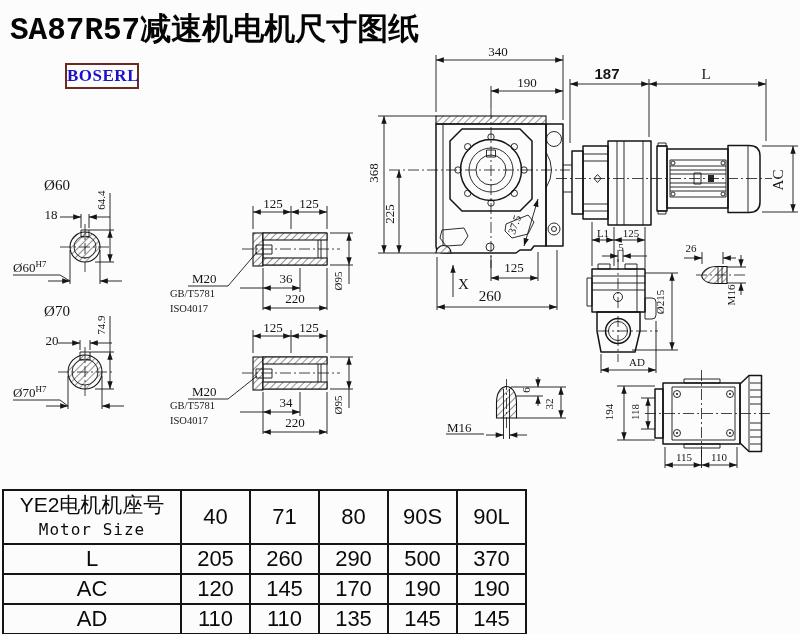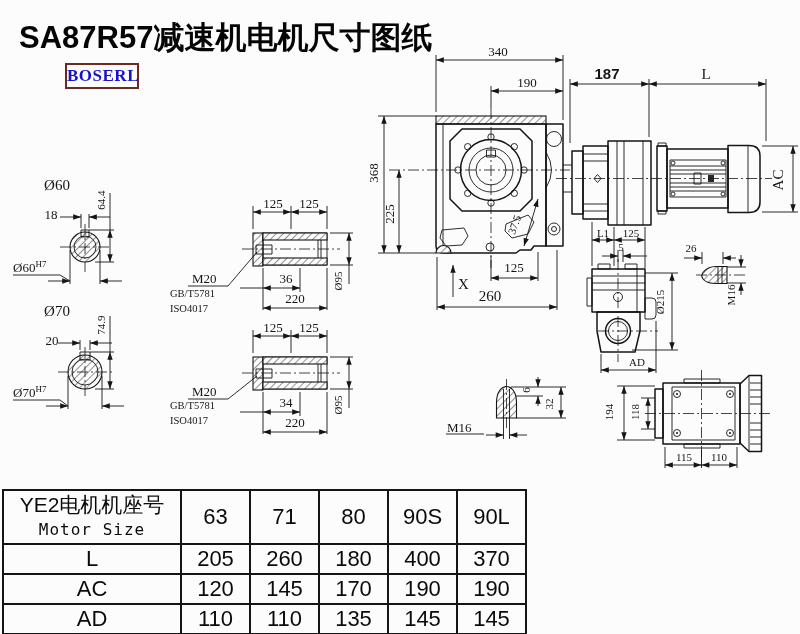--- a/index.html
+++ b/index.html
@@ -1,19 +1,19 @@
 <!DOCTYPE html>
 <html><head>
 <meta charset="utf-8">
 <style>
   html,body{margin:0;padding:0;background:#e8e8e8;}
   .stage{position:relative;width:800px;height:634px;background:#fcfcfc;overflow:hidden;
          font-family:"Liberation Sans",sans-serif;}
-  .title{position:absolute;left:2px;top:0px;margin:17px;font-size:31px;font-weight:bold;
-         color:#050505;letter-spacing:0px;font-family:Liberation Sans, sans-serif;white-space:nowrap;}
+  .title{position:absolute;left:2px;top:0px;margin:8px;font-size:31px;font-weight:bold;
+         color:#050505;letter-spacing:0px;font-family:Liberation Mono, monospace;white-space:nowrap;}
   .logo{position:absolute;left:65px;top:63px;width:70px;height:22px;border:2px solid #6b2a22;
         color:#1a12c8;font:bold 17px "Liberation Serif",serif;text-align:center;line-height:22px;
         letter-spacing:0.5px;background:#fcfcfc;}
   svg{position:absolute;left:0;top:0;}
   svg text{fill:#151515;}
   .ol{fill:none;stroke:#151515;stroke-width:1.5;stroke-linejoin:round;stroke-linecap:round;}
   .tn{fill:none;stroke:#151515;stroke-width:0.9;stroke-linejoin:round;}
   .d{fill:none;stroke:#151515;stroke-width:0.9;}
   .cl{fill:none;stroke:#151515;stroke-width:0.8;stroke-dasharray:11 3 2 3;}
   .h{fill:url(#hp);stroke:#151515;stroke-width:1.1;}
@@ -411,32 +411,32 @@
     </g>
   </svg>
 
   <table class="mt">
     <tbody>
         <tr class="hrow">
       <td class="c0 hcell">
         <div>YE2电机机座号</div>
         <div class="hen">Motor Size</div>
       </td>
-      <td class="cn">63</td>
+      <td class="cn">40</td>
       <td class="cn">71</td>
       <td class="cn">80</td>
       <td class="cn">90S</td>
       <td class="cn">90L</td>
     </tr>
     <tr class="drow">
       <td class="c0">L</td>
       <td>205</td>
       <td>260</td>
-      <td>180</td>
-      <td>400</td>
+      <td>290</td>
+      <td>500</td>
       <td>370</td>
     </tr>
     <tr class="drow">
       <td class="c0">AC</td>
       <td>120</td>
       <td>145</td>
       <td>170</td>
       <td>190</td>
       <td>190</td>
     </tr>

